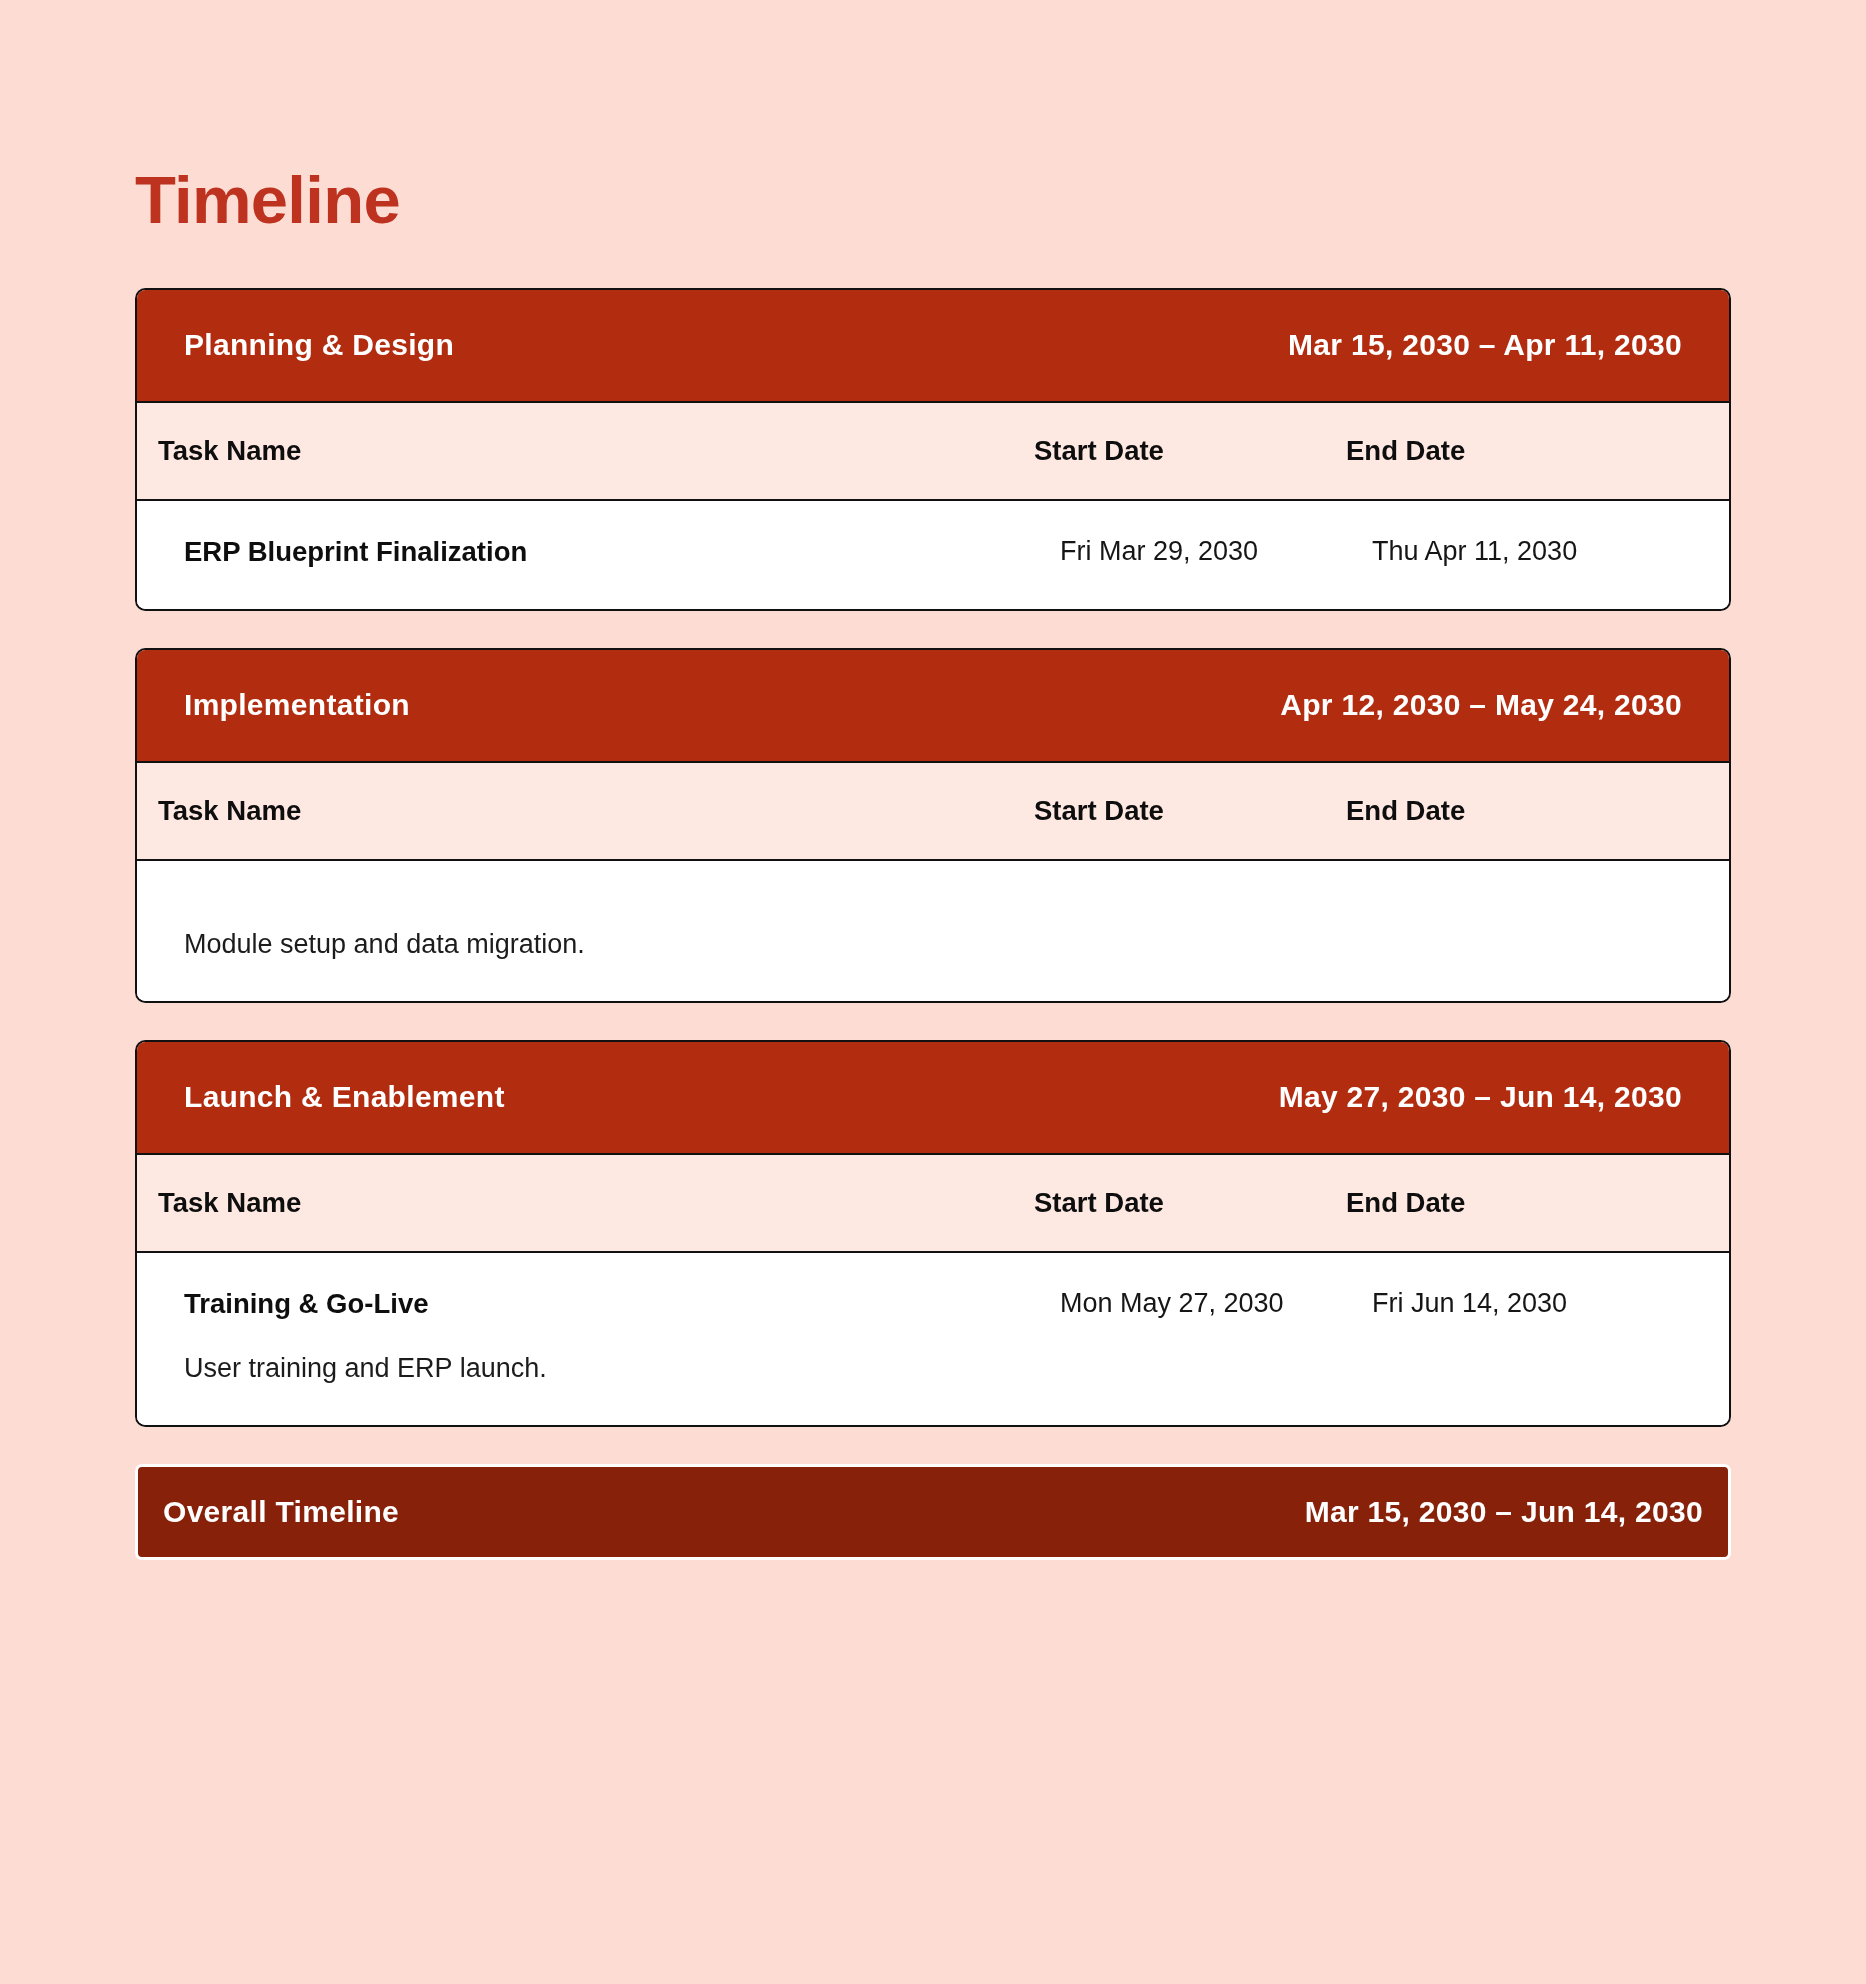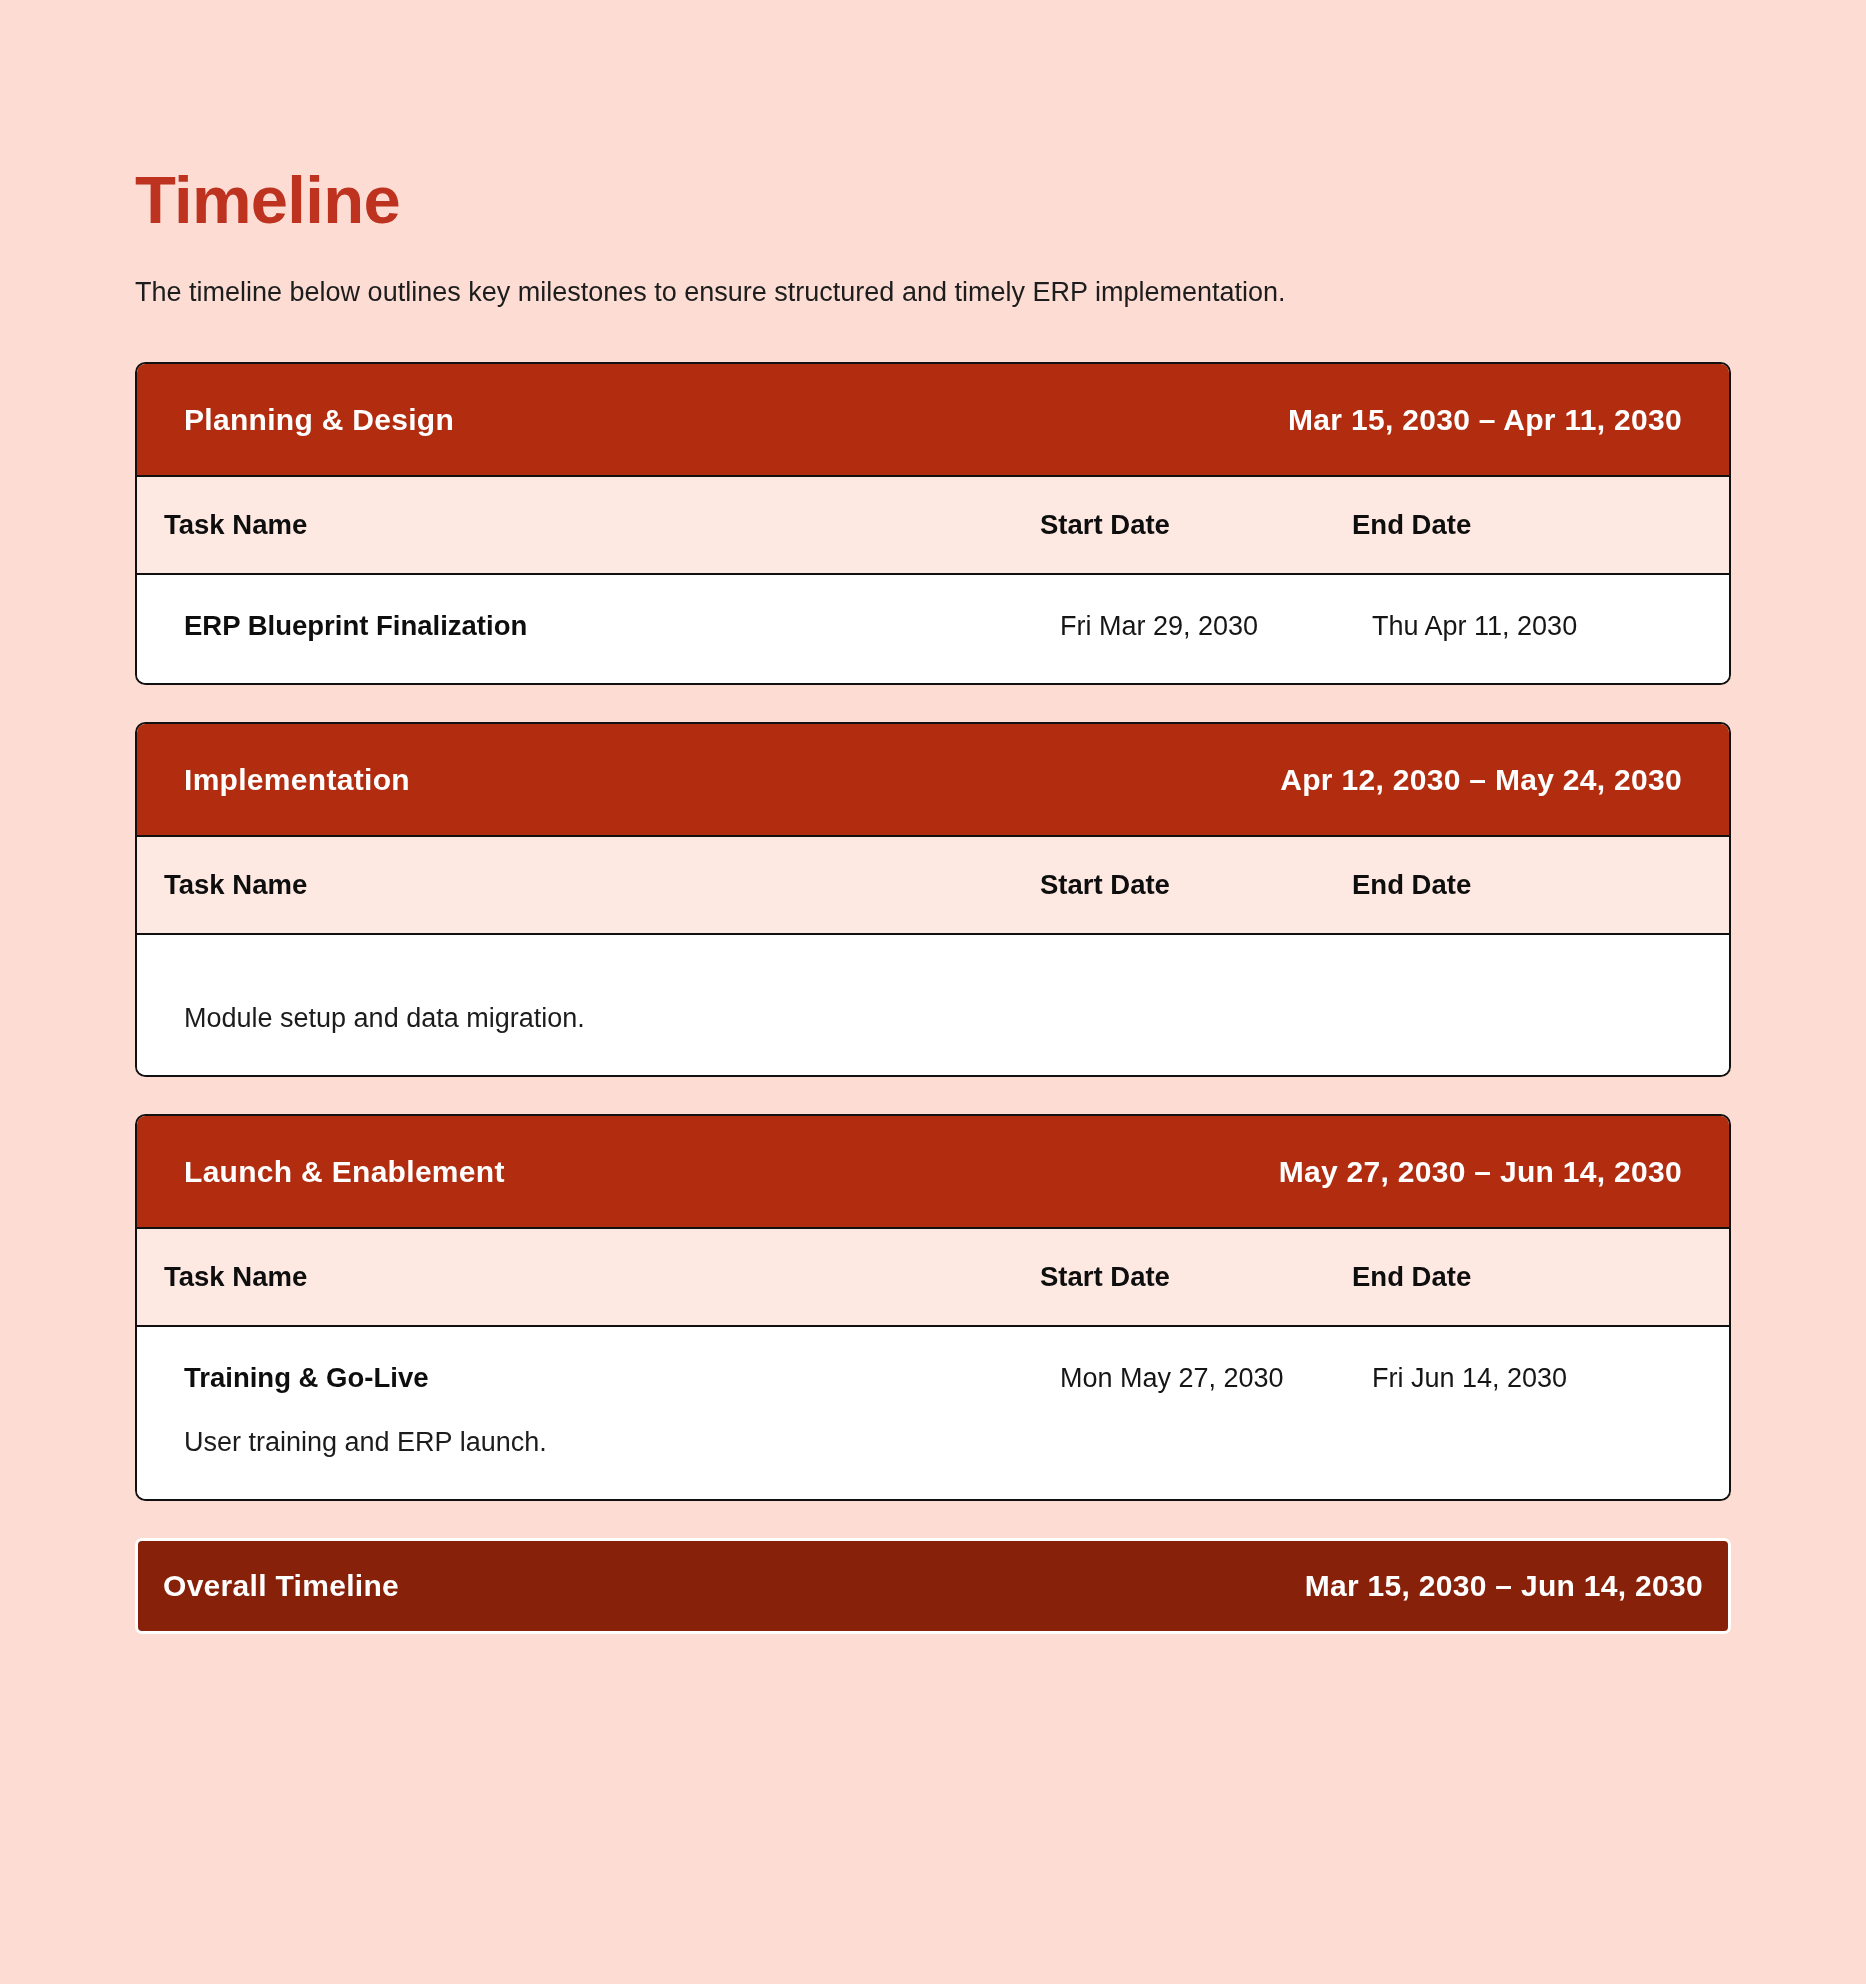--- a/index.html
+++ b/index.html
@@ -67,21 +67,21 @@
     letter-spacing: 0.3px;
   }
   .col-grid {
     display: grid;
     grid-template-columns: 876px 312px auto;
     align-items: center;
   }
   .table-subheader {
     background: var(--subheader-bg);
     height: 98px;
-    padding: 0 27px;
+    padding: 0 21px;
     border-bottom: 2px solid var(--line);
   }
   .table-subheader .col-label {
     font-size: 27.5px;
     font-weight: 700;
     color: #0e0e0e;
   }
   .task-row {
     background: var(--row-bg);
     padding: 35px 47px 41px 47px;
@@ -126,21 +126,20 @@
     letter-spacing: 0.3px;
   }
 </style>
 </head>
 <body>
 
 <div class="content">
 
   <h1 class="page-title">Timeline</h1>
 
-  <p class="page-subtitle">The timeline below outlines key milestones to ensure structured and timely ERP implementation.</p>
 
   <div class="sections">
   <div class="phase-table">
     <div class="phase-header">
       <span class="phase-name">Planning &amp; Design</span>
       <span class="phase-dates">Mar 15, 2030 – Apr 11, 2030</span>
     </div>
     <div class="table-subheader col-grid">
       <span class="col-label">Task Name</span>
       <span class="col-label">Start Date</span>

